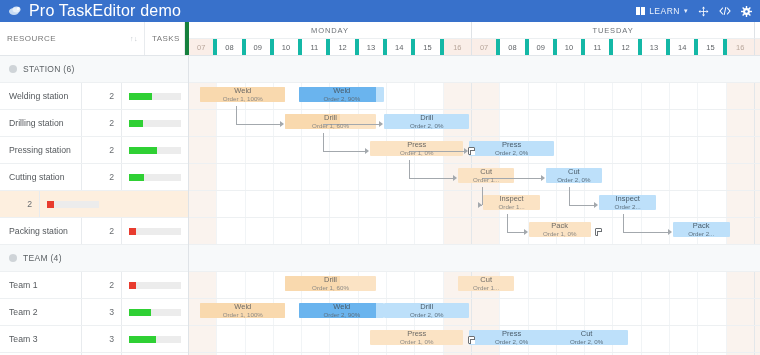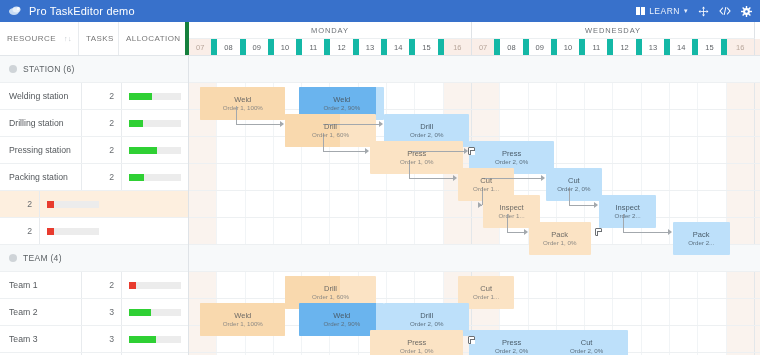--- a/index.html
+++ b/index.html
@@ -11,21 +11,21 @@
   }
   #app { position: relative; width: 760px; height: 355px; overflow: hidden; }
 
   
   .topbar {
     height: 22px; background: #3871cb; color: #fff;
     display: flex; align-items: center; padding: 0 8px;
     font-size: 10px;
   }
   .topbar .logo { width: 14px; height: 14px; margin-right: 7px; position: relative; flex: 0 0 auto; }
-  .topbar .title { font-size: 11px; letter-spacing: .2px; }
+  .topbar .title { font-size: 16px; letter-spacing: .2px; }
   .topbar .spacer { flex: 1 1 auto; }
   .topbar .hitem {
     display: flex; align-items: center; gap: 4px;
     margin-left: 10px; font-size: 8.5px; letter-spacing: .5px;
     color: #eaf1fc; cursor: pointer;
   }
   .topbar .hicon { display: inline-flex; align-items: center; justify-content: center; }
 
   
   .headrow { display: flex; height: 34px; background: #fff; border-bottom: 1px solid #e2e6ea; }
@@ -44,21 +44,21 @@
   .timehead { flex: 1 1 auto; overflow: hidden; position: relative; }
   .daysrow { display: flex; height: 17px; }
   .daycell {
     border-right: 1px solid #dfe3e7; border-bottom: 1px solid #eceff1;
     font-size: 7.5px; color: #6d7277; letter-spacing: .9px;
     display: flex; align-items: center; justify-content: center;
     background: #fff;
   }
   .hoursrow { display: flex; height: 17px; }
   .hourcell {
-    border-right: 6px solid #14b8a6;
+    border-right: 4px solid #14b8a6;
     font-size: 7.5px; color: #5f6367;
     display: flex; align-items: center; justify-content: center;
     background: #fff;
   }
   .hourcell.off { background: #faeee8; color: #b9a79c; }
   .hourcell.dayend { border-right: 1px solid #dfe3e7; }
 
   
   .bodyrow { display: flex; height: 299px; }
   .gridbody { width: 189px; flex: 0 0 189px; border-right: 1px solid #dfe3e7; background: #fff; }
@@ -95,21 +95,21 @@
   
   .tlgrid { position: absolute; inset: 0; }
   .vcol { position: absolute; top: 0; bottom: 0; border-right: 1px solid #f1f4f6; }
   .vcol.off { background: #faf3ee; }
   .vcol.dayend { border-right: 1px solid #e3e7ea; }
   .hline { position: absolute; left: 0; right: 0; border-bottom: 1px solid #edf0f2; }
   .grpband { position: absolute; left: 0; right: 0; background: #f7f9fa; }
 
   
   .task {
-    position: absolute; height: 33px; border-radius: 1px;
+    position: absolute; height: 15px; border-radius: 1px;
     display: flex; flex-direction: column; align-items: center; justify-content: center;
     overflow: hidden; cursor: pointer;
   }
   .task .tname { font-size: 7.5px; line-height: 9px; color: #6e6b66; white-space: nowrap; }
   .task .tsub { font-size: 6.2px; line-height: 8px; color: #8d8a85; white-space: nowrap; }
   .task.blue .tname { color: #4a5d6b; }
   .task.blue .tsub { color: #5d7180; }
   .task .prog { position: absolute; left: 0; top: 0; bottom: 0; }
   .task .tinner { position: relative; z-index: 2; display: flex; flex-direction: column; align-items: center; }
   .note {
@@ -197,27 +197,25 @@
 
   <div class="headrow">
     <div class="gridhead">
       <div class="gh-cell gh-resource">
         <span>RESOURCE</span>
         <span class="sortmark">↑↓</span>
       </div>
       <div class="gh-cell gh-tasks">
         <span>TASKS</span>
       </div>
-      <div class="gh-cell gh-alloc">
-        <span>ALLOCATION</span>
-      </div>
     </div>
     <div class="timehead">
       <div class="daysrow" id="days-row">
           <div class="daycell" style="width: 283px; flex: 0 0 283px;">MONDAY</div>
+          <div class="daycell" style="width: 283px; flex: 0 0 283px;">TUESDAY</div>
           <div class="daycell" style="width: 283px; flex: 0 0 283px;">WEDNESDAY</div>
         </div>
       <div class="hoursrow" id="hours-row">
           <div class="hourcell off" style="width: 28.3px; flex: 0 0 28.3px;">07</div>
           <div class="hourcell" style="width: 28.3px; flex: 0 0 28.3px;">08</div>
           <div class="hourcell" style="width: 28.3px; flex: 0 0 28.3px;">09</div>
           <div class="hourcell" style="width: 28.3px; flex: 0 0 28.3px;">10</div>
           <div class="hourcell" style="width: 28.3px; flex: 0 0 28.3px;">11</div>
           <div class="hourcell" style="width: 28.3px; flex: 0 0 28.3px;">12</div>
           <div class="hourcell" style="width: 28.3px; flex: 0 0 28.3px;">13</div>
@@ -277,38 +275,41 @@
           </div>
           <div class="cell-tasks">2</div>
           <div class="cell-alloc">
             <div class="bar-track">
               <div class="bar-fill" style="width: 54%; background: rgb(47, 208, 52);"></div>
             </div>
           </div>
         </div>
         <div class="row">
           <div class="cell-name">
+            <span>Cutting station</span>
+          </div>
+          <div class="cell-tasks">2</div>
+          <div class="cell-alloc">
+            <div class="bar-track">
+              <div class="bar-fill" style="width: 28%; background: rgb(47, 208, 52);"></div>
+            </div>
+          </div>
+        </div>
+        <div class="row selected">
+          <div class="cell-tasks">2</div>
+          <div class="cell-alloc">
+            <div class="bar-track">
+              <div class="bar-fill" style="width: 14%; background: rgb(232, 59, 46);"></div>
+            </div>
+          </div>
+        </div>
+        <div class="row">
+          <div class="cell-name">
             <span>Packing station</span>
           </div>
-          <div class="cell-tasks">2</div>
-          <div class="cell-alloc">
-            <div class="bar-track">
-              <div class="bar-fill" style="width: 28%; background: rgb(47, 208, 52);"></div>
-            </div>
-          </div>
-        </div>
-        <div class="row selected">
-          <div class="cell-tasks">2</div>
-          <div class="cell-alloc">
-            <div class="bar-track">
-              <div class="bar-fill" style="width: 14%; background: rgb(232, 59, 46);"></div>
-            </div>
-          </div>
-        </div>
-        <div class="row">
           <div class="cell-tasks">2</div>
           <div class="cell-alloc">
             <div class="bar-track">
               <div class="bar-fill" style="width: 14%; background: rgb(232, 59, 46);"></div>
             </div>
           </div>
         </div>
         <div class="row group">
           <div class="cell-name">
             <span class="grp-icon"></span>

